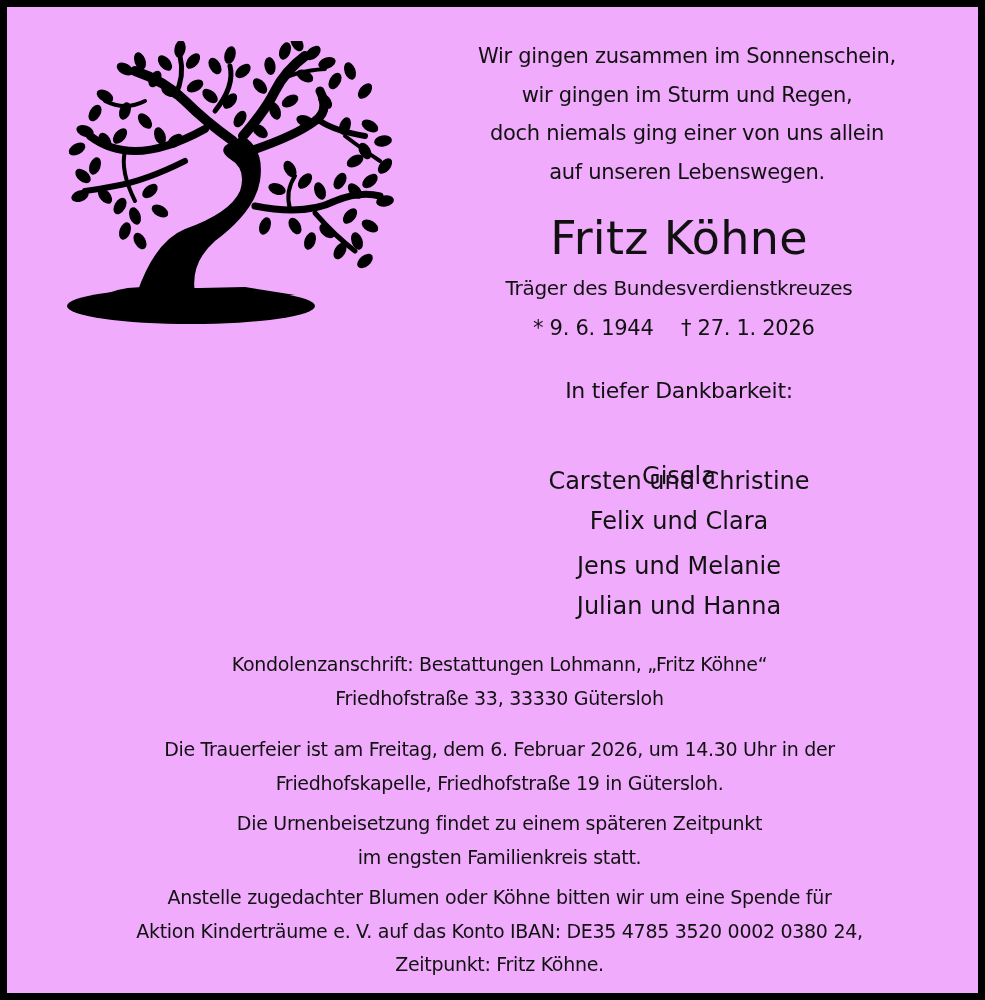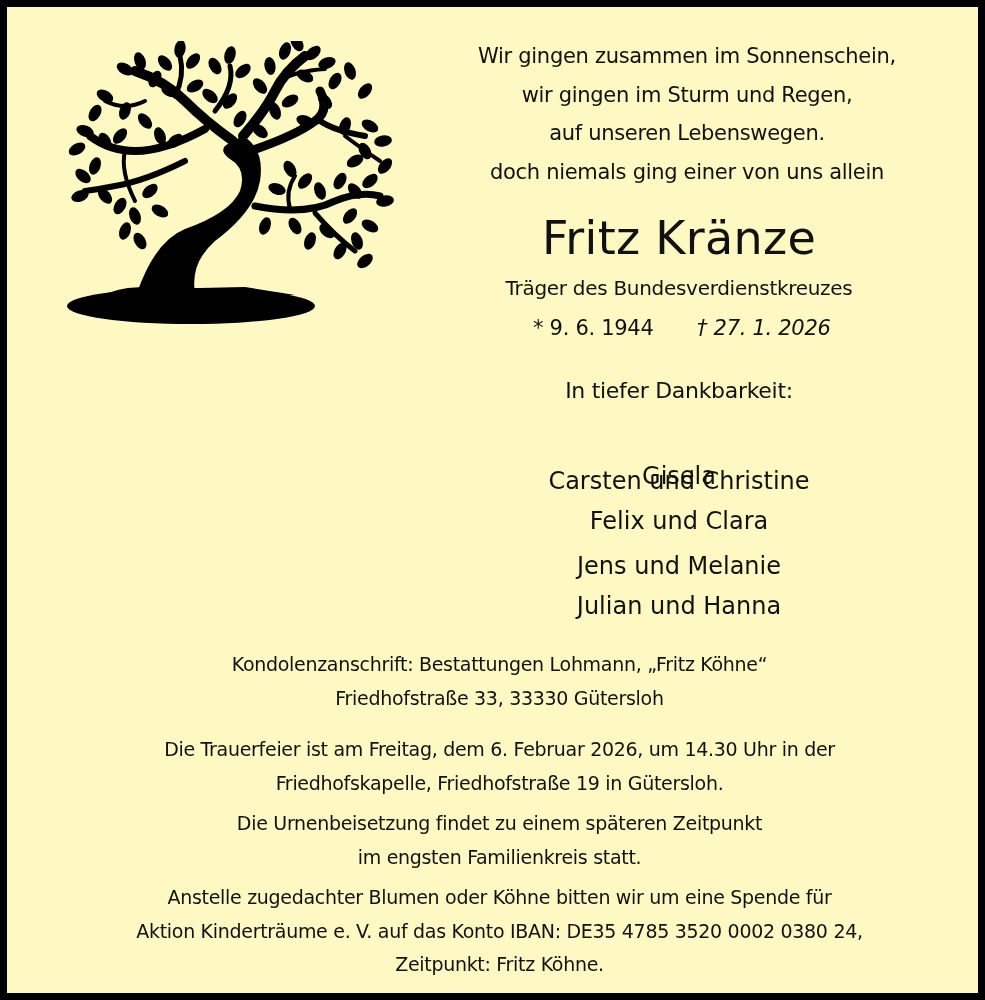--- a/index.html
+++ b/index.html
@@ -1,31 +1,31 @@
 <!DOCTYPE html>
 <html><head>
 <meta charset="utf-8">
 <style>
   html, body { margin: 0; padding: 0; background: #ffffff; }
   body { width: 985px; height: 1000px; overflow: hidden; position: relative; }
   .frame {
     position: absolute; left: 0; top: 0; width: 985px; height: 1000px;
-    box-sizing: border-box; border: 7px solid #000000; background: #fef9c3;
+    box-sizing: border-box; border: 7px solid #000000; background: #f0abfc;
   }
   .txt { font-family: "DejaVu Sans", "Liberation Sans", sans-serif; color: #111111; text-align: center; position: absolute; white-space: nowrap; }
   .light { font-weight: normal; letter-spacing: -0.3px; }
 
   .tree { position: absolute; left: 58px; top: 34px; width: 345px; height: 290px; }
 
   .poem { left: 420px; width: 520px; top: 30px; font-size: 21px; line-height: 38.5px; }
   .name { left: 460px; width: 424px; top: 196px; font-size: 46px; line-height: 70px; letter-spacing: 0.3px; }
   .title-line { left: 460px; width: 424px; top: 264px; font-size: 20px; line-height: 34px; }
   .dates { left: 490px; width: 370px; top: 303px; font-size: 21px; line-height: 36px; }
   .dates .birth { position: absolute; left: 12px; margin-left: 24px; }
-  .dates .death { position: absolute; left: 200px; font-style: italic; }
+  .dates .death { position: absolute; left: 184px; }
 
   .thanks { left: 460px; width: 424px; top: 366px; font-size: 22px; line-height: 36px; }
   .fam { left: 440px; width: 464px; font-size: 24px; line-height: 40px; font-weight: normal; }
   .fam1 { top: 424px; margin-top: 25px; }
   .fam2 { top: 454px; }
   .fam3 { top: 494px; }
   .fam4 { top: 539px; }
   .fam5 { top: 579px; }
 
   .cond { left: 60px; width: 865px; top: 641px; font-size: 19px; line-height: 33.5px; }
@@ -139,25 +139,25 @@
       <use href="#lf" transform="translate(300,220) rotate(50)"></use>
       <use href="#lf" transform="translate(305,185) rotate(-60)"></use>
       <use href="#lf" transform="translate(285,175) rotate(40)"></use>
       <use href="#lf" transform="translate(200,185) rotate(20)"></use>
     </g>
   </svg>
 
   <div class="txt light poem">
     <span class="line">Wir gingen zusammen im Sonnenschein,</span>
     <span class="line">wir gingen im Sturm und Regen,</span>
+    <span class="line">doch niemals ging einer von uns allein</span>
     <span class="line">auf unseren Lebenswegen.</span>
-    <span class="line">doch niemals ging einer von uns allein</span>
   </div>
 
-  <div class="txt name">Fritz Kränze</div>
+  <div class="txt name">Fritz Köhne</div>
   <div class="txt light title-line">Träger des Bundesverdienstkreuzes</div>
 
   <div class="txt light dates">
     <span class="birth">* 9. 6. 1944</span>
     <span class="death">† 27. 1. 2026</span>
   </div>
 
   <div class="txt light thanks">In tiefer Dankbarkeit:</div>
   <div class="txt fam fam1">Gisela</div>
   <div class="txt fam fam2">Carsten und Christine</div>

